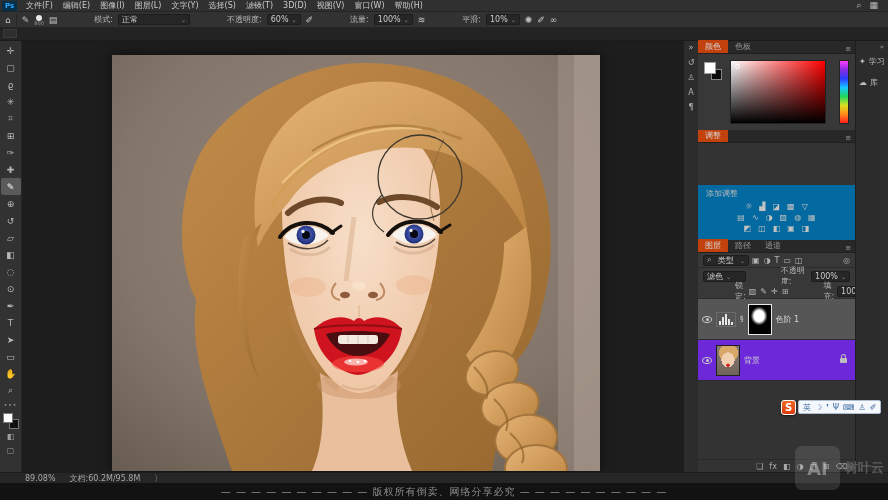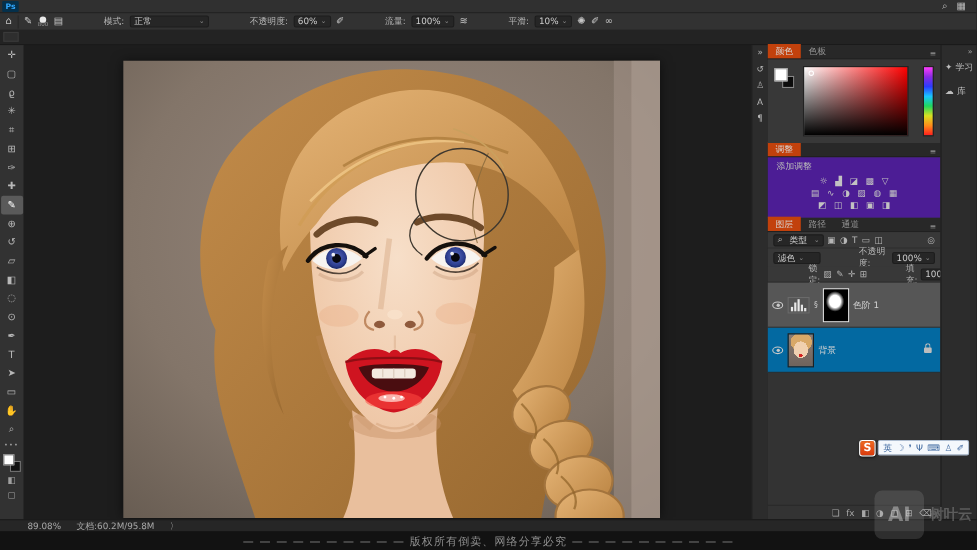--- a/index.html
+++ b/index.html
@@ -68,34 +68,34 @@
   .panel-color .pbody { position:relative; height:76px; background:#383838; }
   .cp-swatches { position:absolute; left:6px; top:8px; width:18px; height:18px; }
   .cp-swatches .fg { position:absolute; left:0; top:0; width:12px; height:12px; background:#fff; border:1px solid #999; z-index:2;}
   .cp-swatches .bg { position:absolute; right:0; bottom:0; width:11px; height:11px; background:#0c0c0c; border:1px solid #888;}
   .color-field { position:absolute; left:32px; top:6px; width:96px; height:64px; border:1px solid #222;
     background: linear-gradient(to top, #000, rgba(0,0,0,0)), linear-gradient(to right, #fff, #f00); }
   .field-marker { position:absolute; left:4px; top:3px; width:5px; height:5px; border:1px solid #fff; border-radius:50%; }
   .hue-bar { position:absolute; right:6px; top:6px; width:10px; height:64px; border:1px solid #222;
     background: linear-gradient(to bottom,#ff3dff,#8a2be2,#2b3cff,#19c6ff,#1fd75e,#d9e021,#ff8c1a,#ff1e1e); }
 
-  .panel-adjust .pbody { background:#4c1d95; padding:3px 8px 5px; }
+  .panel-adjust .pbody { background:#0369a1; padding:3px 8px 5px;margin-top:42px; }
   .adj-sub { color:#b9b9b9; margin-bottom:3px; }
   .adj-row { display:flex; gap:7px; justify-content:center; margin:2px 0; }
   .adj-row span { color:#c2c2c2; font-size:8px; cursor:pointer; }
 
   .panel-layers { flex:1; display:flex; flex-direction:column; }
   .lrow { display:flex; align-items:center; gap:3px; padding:0 5px; background:#383838; }
   .lrow.filter { height:15px; border-bottom:1px solid #2c2c2c; }
   .lrow.blend { height:16px; }
   .lrow.lock { height:15px; border-bottom:1px solid #2c2c2c; }
   .mini-icons { display:flex; gap:4px; color:#b5b5b5; }
   .mini-icons span { font-size:8px; cursor:pointer; }
   .layers-list { flex:1; background:#333; }
-  .layer-row { height:41px; display:flex; align-items:center; gap:4px; padding:0 4px; border-bottom:1px solid #2c2c2c; background:#0369a1; }
+  .layer-row { height:41px; display:flex; align-items:center; gap:4px; padding:0 4px; border-bottom:1px solid #2c2c2c; background:#6d28d9; }
   .layer-row.selected { background:#565656; }
   .eye { width:10px; height:7px; border:1px solid #c9c9c9; border-radius:50%; position:relative; flex:none; cursor:pointer;}
   .eye::after { content:""; position:absolute; left:3px; top:1.5px; width:3px; height:3px; border-radius:50%; background:#c9c9c9; }
   .histo-thumb { width:20px; height:15px; background:#555; border:1px solid #6a6a6a; display:flex; align-items:flex-end; gap:1px; padding:1px 2px; flex:none;}
   .histo-thumb i { display:block; width:2px; background:#e6e6e6; }
   .link-glyph { color:#cfcfcf; font-size:7px; }
   .mask-thumb { width:24px; height:31px; background:#000; border:1px solid #e8e8e8; flex:none;
     background-image: radial-gradient(ellipse 38% 32% at 46% 38%, #fff 0 60%, #9a9a9a 75%, transparent 100%); }
   .photo-thumb { width:24px; height:31px; border:1px solid #1f1f1f; flex:none;
     background:
@@ -139,20 +139,33 @@
     font-size:18px; font-weight:bold; }
   .wm-text { color:rgba(150,150,150,.45); font-size:13px; font-weight:bold; }
 </style>
 </head>
 <body>
 
 <div id="app" data-name="photoshop-window">
 
   <div class="menubar" data-name="menu-bar">
     <span class="ps-badge" data-name="app-logo-icon">Ps</span>
+    <span class="menu-items" data-name="menu-items">
+        <span data-name="menu-item">文件(F)</span>
+        <span data-name="menu-item">编辑(E)</span>
+        <span data-name="menu-item">图像(I)</span>
+        <span data-name="menu-item">图层(L)</span>
+        <span data-name="menu-item">文字(Y)</span>
+        <span data-name="menu-item">选择(S)</span>
+        <span data-name="menu-item">滤镜(T)</span>
+        <span data-name="menu-item">3D(D)</span>
+        <span data-name="menu-item">视图(V)</span>
+        <span data-name="menu-item">窗口(W)</span>
+        <span data-name="menu-item">帮助(H)</span>
+      </span>
     <span class="menubar-right" data-name="menubar-right">
       <span data-name="search-icon">⌕</span>
       <span data-name="workspace-switcher-icon">▦</span>
     </span>
   </div>
 
   <div class="optionsbar" data-name="options-bar">
     <span class="opt-icon" data-name="home-icon">⌂</span>
     <span class="opt-sep" data-name="divider"></span>
     <span class="opt-icon" data-name="brush-preset-icon">✎</span>

